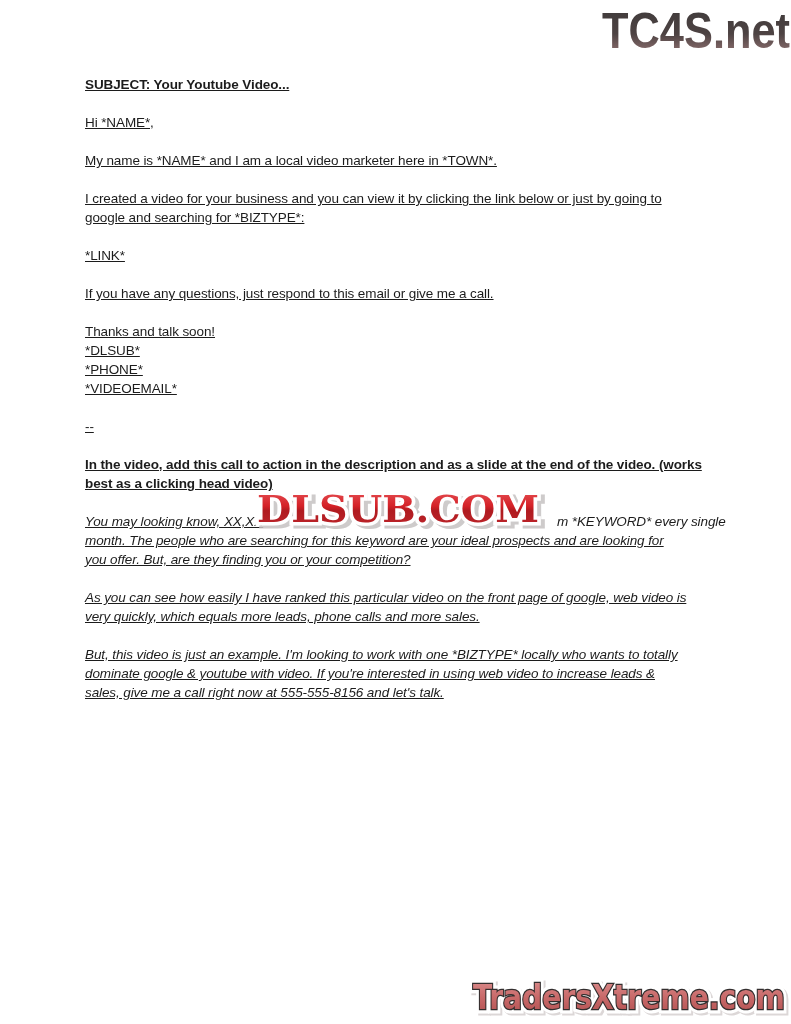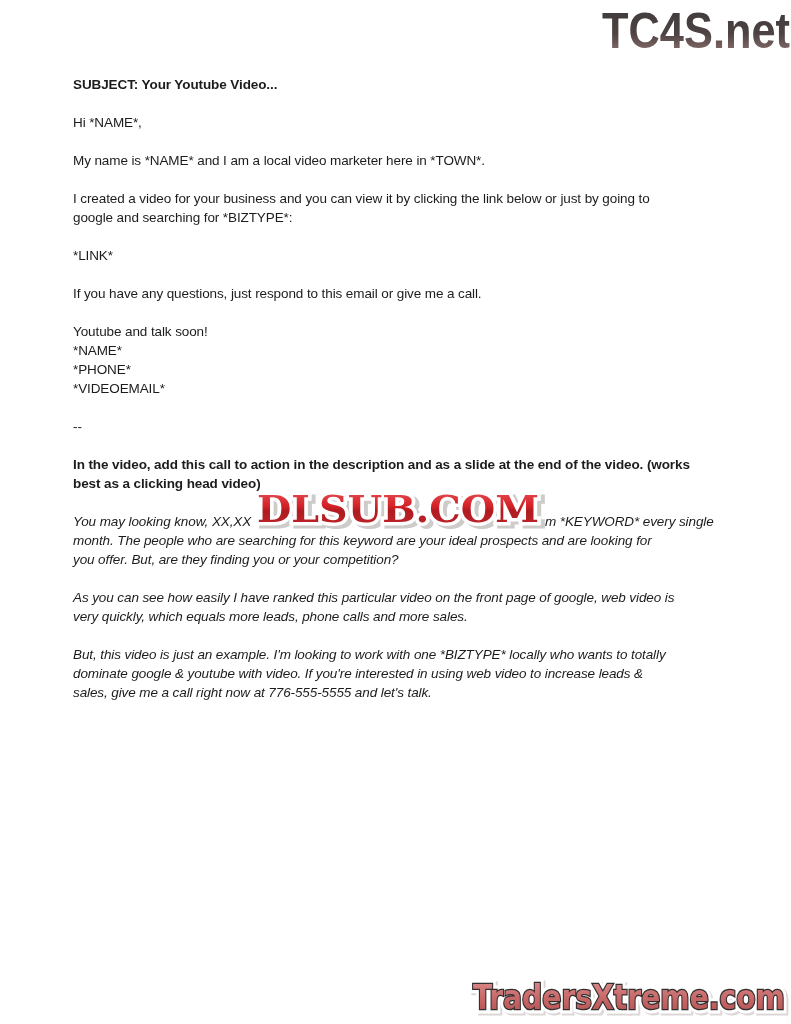--- a/index.html
+++ b/index.html
@@ -5,21 +5,21 @@
   html,body{margin:0;padding:0;}
   body{
     width:791px;height:1024px;position:relative;overflow:hidden;
     background:#ffffff;
     font-family:"Liberation Sans",sans-serif;
   }
   .doc{
     position:absolute;left:73px;top:75px;width:660px;
     font-size:13.5px;line-height:19px;letter-spacing:-0.1px;color:#1c1c1c;
   }
-  .para{margin:0 0 19px 0;}
+  .para{margin:0 0 19px 12px;text-decoration:underline;}
   .ln{white-space:nowrap;height:19px;}
   .bold{font-weight:700;}
   .italic{font-style:italic;}
   .split-line{position:relative;}
   .split-line .right-frag{position:absolute;left:472px;top:0;}
   .wm{position:absolute;pointer-events:none;}
   #wm-top{left:596px;top:2px;}
   #wm-mid{left:248px;top:484px;}
   #wm-bottom{left:468px;top:972px;}
   svg text{font-weight:bold;}
@@ -48,22 +48,22 @@
 
   <div class="para">
     <div class="ln">*LINK*</div>
   </div>
 
   <div class="para">
     <div class="ln">If you have any questions, just respond to this email or give me a call.</div>
   </div>
 
   <div class="para">
-    <div class="ln">Youtube and talk soon!</div>
-    <div class="ln">*NAME*</div>
+    <div class="ln">Thanks and talk soon!</div>
+    <div class="ln">*DLSUB*</div>
     <div class="ln">*PHONE*</div>
     <div class="ln">*VIDEOEMAIL*</div>
   </div>
 
   <div class="para">
     <div class="ln">--</div>
   </div>
 
   <div class="para bold">
     <div class="ln">In the video, add this call to action in the description and as a slide at the end of the video. (works</div>
@@ -80,21 +80,21 @@
   </div>
 
   <div class="para italic">
     <div class="ln">As you can see how easily I have ranked this particular video on the front page of google, web video is</div>
     <div class="ln">very quickly, which equals more leads, phone calls and more sales.</div>
   </div>
 
   <div class="para italic">
     <div class="ln">But, this video is just an example. I'm looking to work with one *BIZTYPE* locally who wants to totally</div>
     <div class="ln">dominate google &amp; youtube with video. If you're interested in using web video to increase leads &amp;</div>
-    <div class="ln">sales, give me a call right now at 776-555-5555 and let's talk.</div>
+    <div class="ln">sales, give me a call right now at 555-555-8156 and let's talk.</div>
   </div>
 
 </div>
 
 <svg id="wm-top" class="wm" width="200" height="58">
   <defs>
     <linearGradient id="grad-tc4s" x1="0" y1="0" x2="0" y2="1">
       <stop offset="0" stop-color="#3e3a3a"></stop>
       <stop offset="0.55" stop-color="#4d4343"></stop>
       <stop offset="1" stop-color="#a07c7c"></stop>

